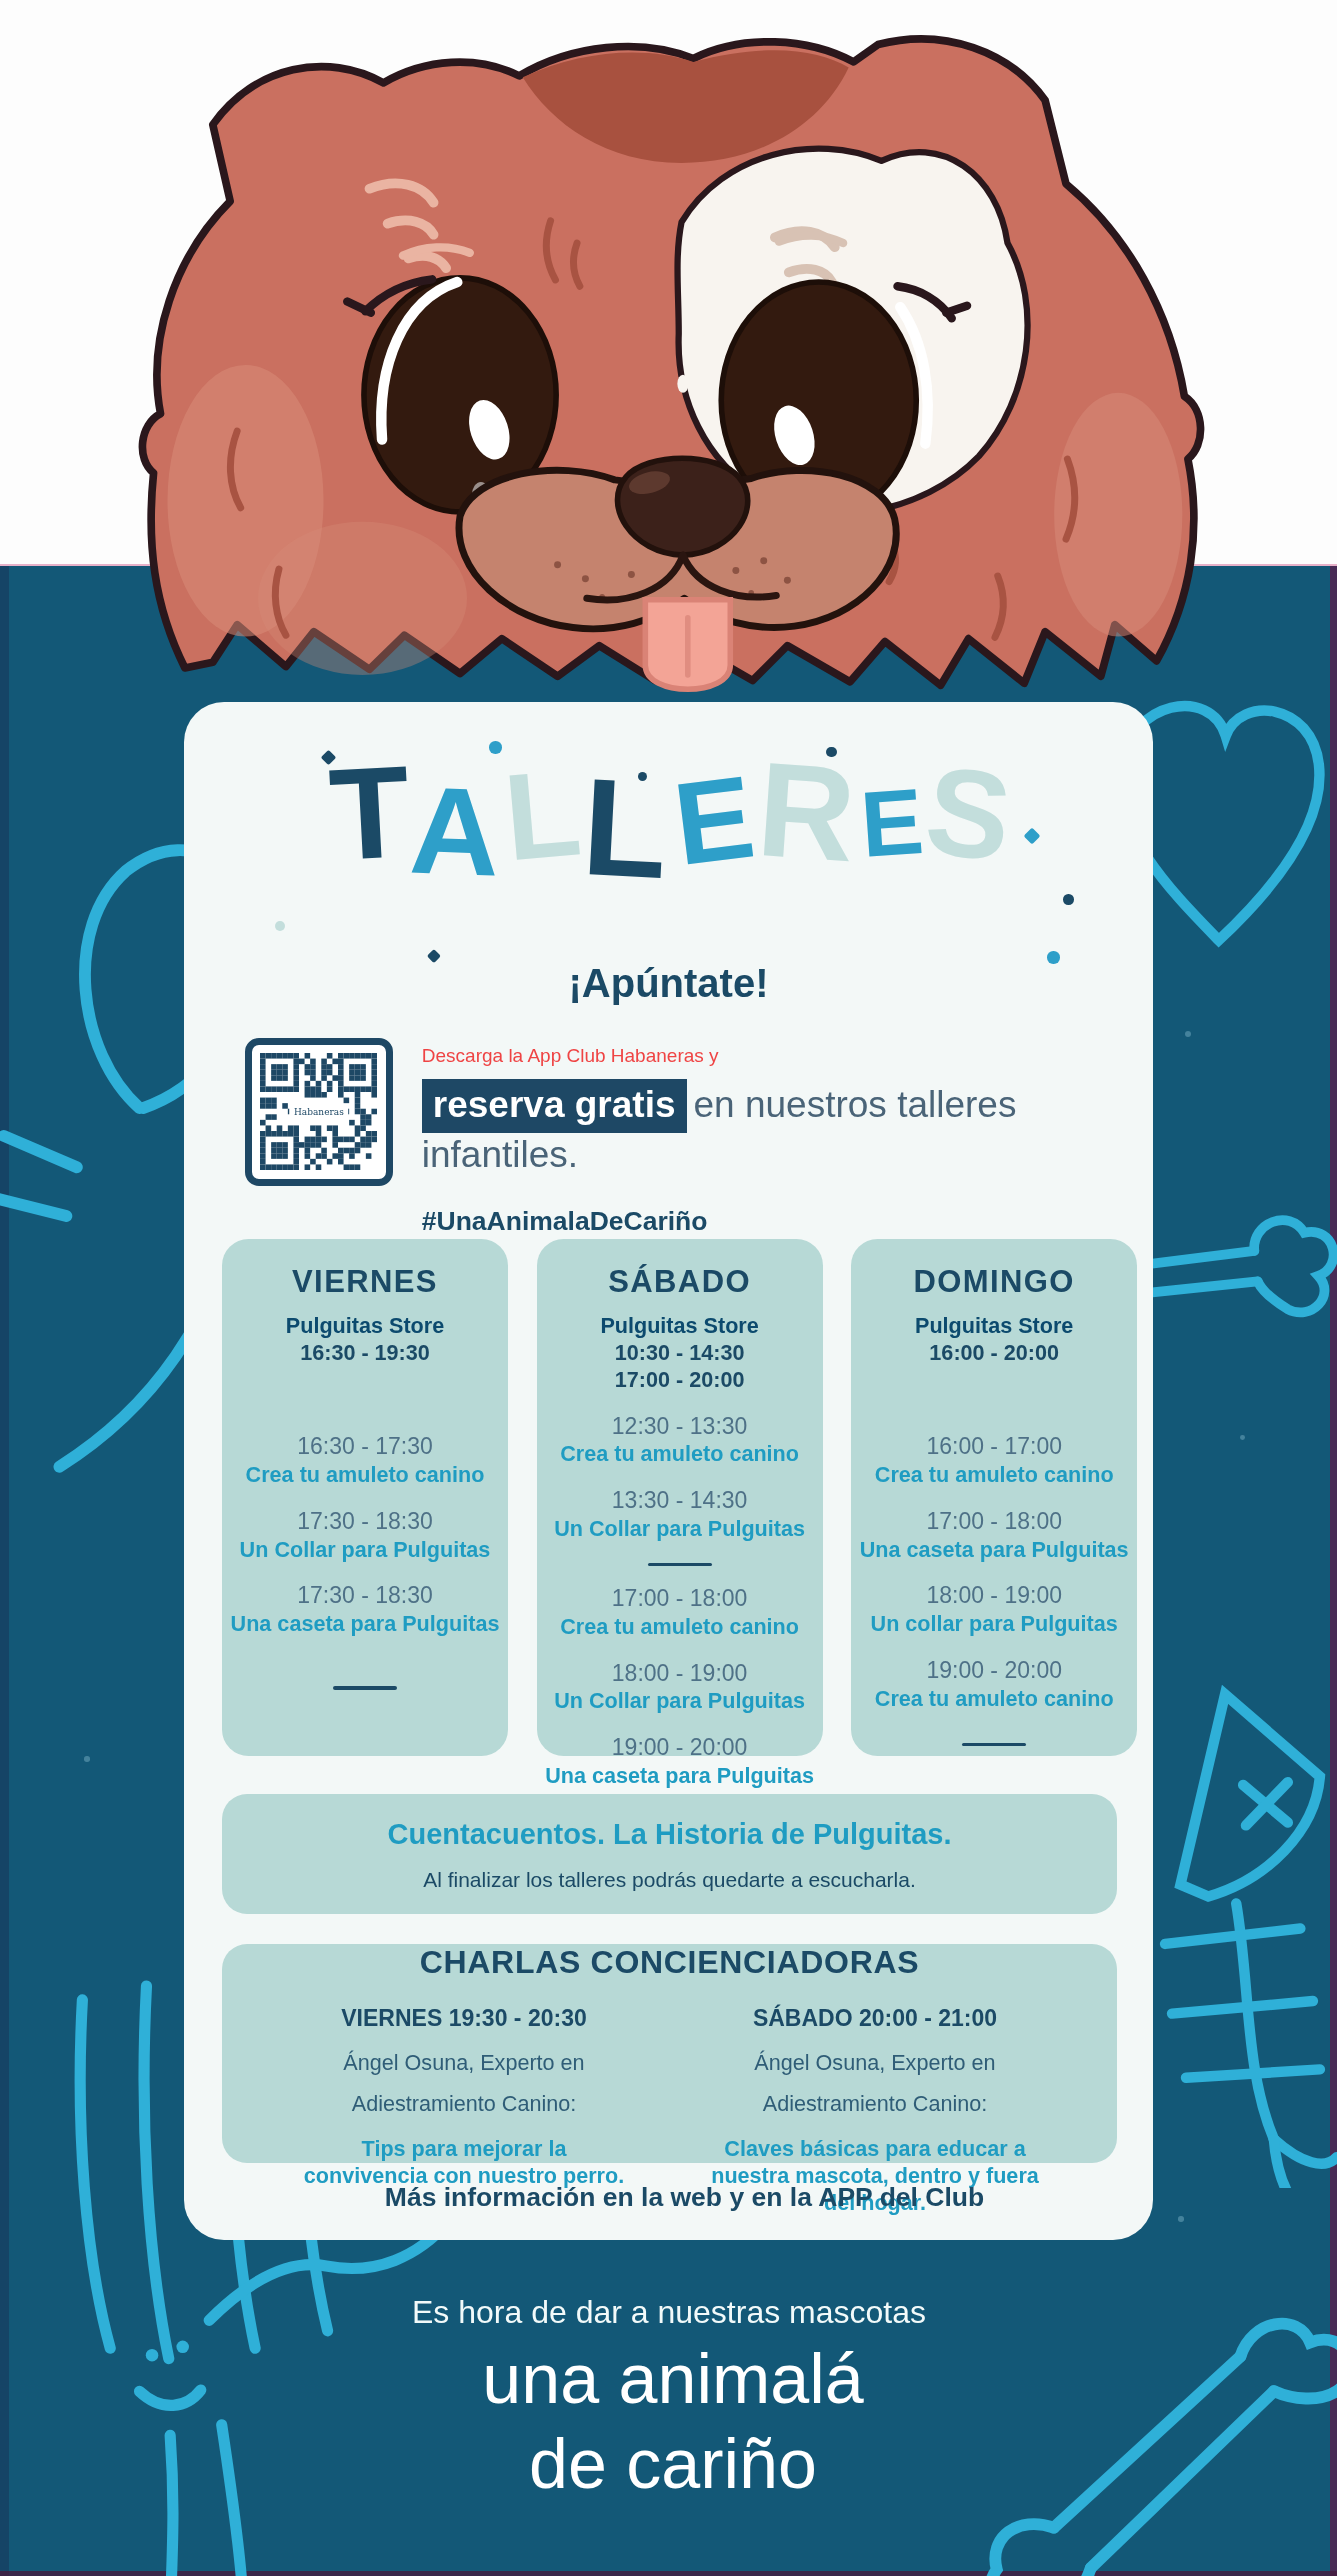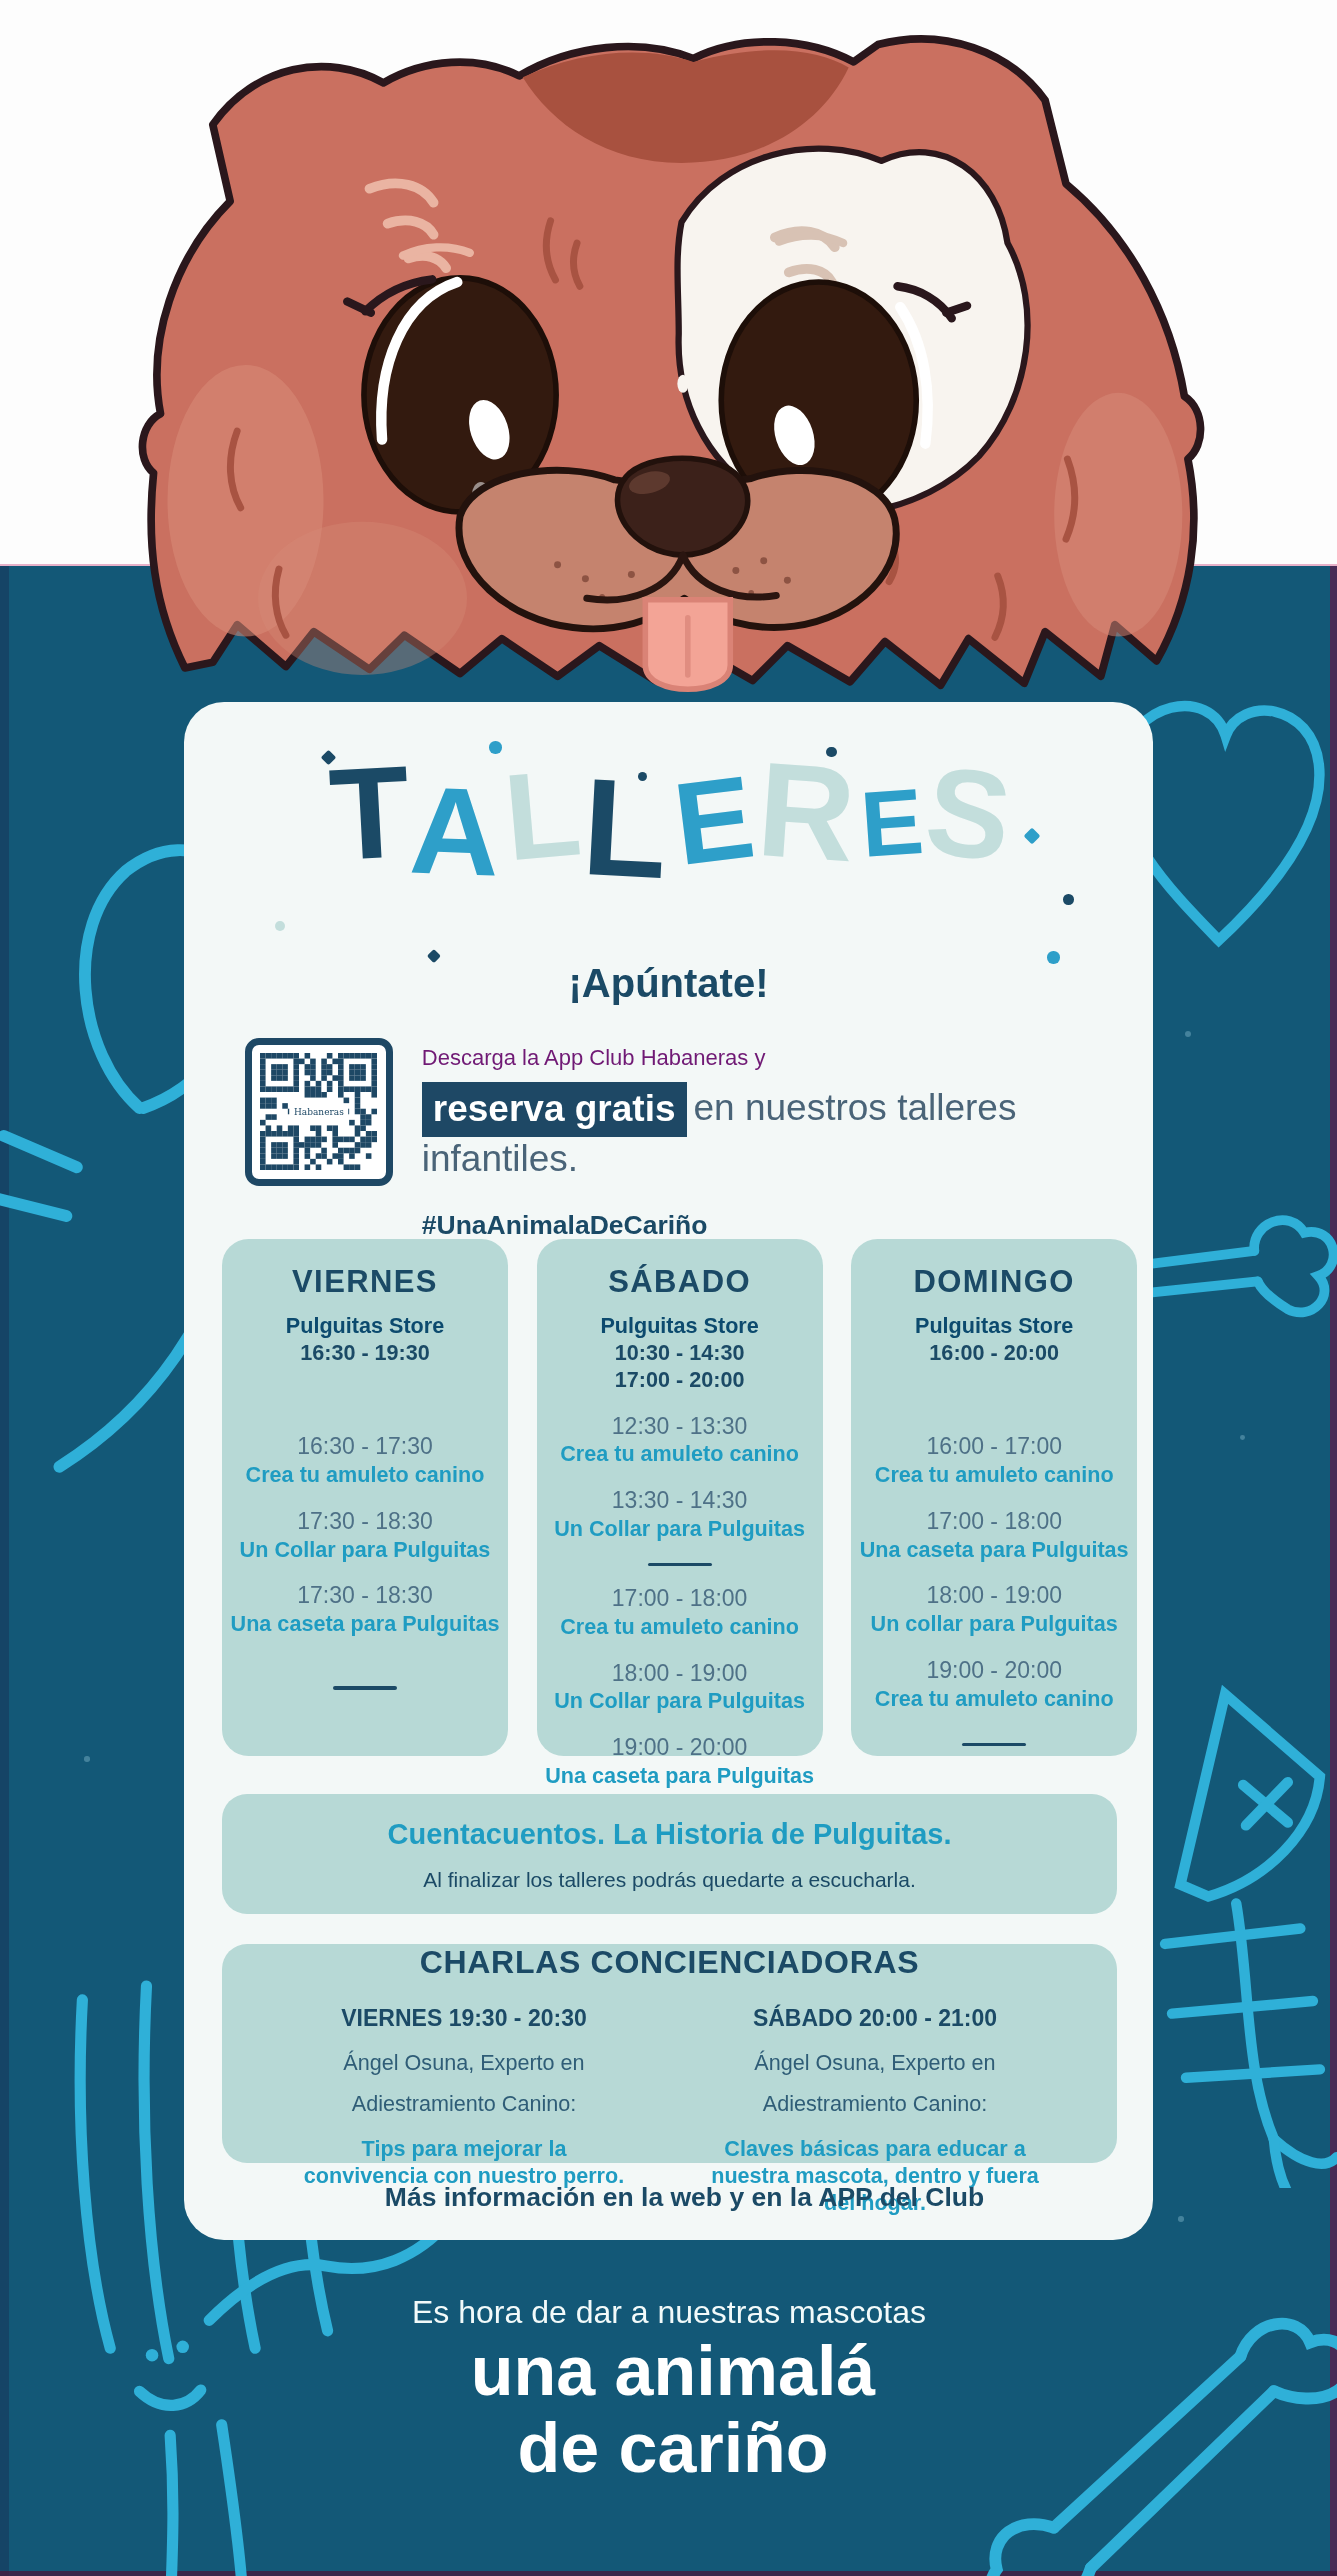--- a/index.html
+++ b/index.html
@@ -47,21 +47,21 @@
   .apuntate{position:absolute;top:259px;left:0;width:100%;text-align:center;
     font-size:40px;font-weight:700;color:#1b4a66;}
   
   .qr-row{position:absolute;top:336px;left:61px;display:flex;align-items:flex-start;}
   .qr-box{position:relative;width:117px;height:117px;background:#ffffff;border:7.7px solid #1e4865;
     border-radius:14px;padding:8.4px;flex:0 0 auto;}
   .qr-label{position:absolute;left:50%;top:50%;transform:translate(-50%,-50%);
     background:#fff;padding:2.1px 4.9px;font-family:"DejaVu Serif",serif;
     font-size:9px;color:#1e4865;white-space:nowrap;}
   .qr-text{margin-left:29px;padding-top:7px;}
-  .qr-line1{font-size:22px;color:#701a75;line-height:1.2;}
+  .qr-line1{font-size:19px;color:#ef4444;line-height:1.2;}
   .qr-line2{font-size:37px;color:#4a6478;margin-top:11px;line-height:1.2;}
   .hl{display:inline-block;background:#1e4865;color:#ffffff;font-weight:700;
     padding:4.2px 11px 5.6px 11px;margin-right:7px;}
   .hashtag{font-size:26.5px;font-weight:700;color:#1b4a66;margin-top:29px;}
   
   .panels{position:absolute;top:537px;left:38px;display:flex;gap:28.6px;}
   .panel{width:286px;height:517px;background:#b7d9d6;border-radius:26.5px;
     text-align:center;box-sizing:border-box;padding-top:26.5px;}
   .day-name{font-size:31px;font-weight:700;color:#1b4a66;letter-spacing:1.4px;line-height:1;}
   .venue{font-size:21.6px;font-weight:700;color:#0c4a6e;margin-top:16.7px;line-height:1.25;}
@@ -90,21 +90,21 @@
   .t-topic{font-size:21.6px;font-weight:700;color:#1f9cc2;line-height:1.25;margin-top:16.7px;
     margin-left:auto;margin-right:auto;}
   .talk-0 .t-topic{max-width:327px;}
   .talk-1 .t-topic{max-width:390px;}
   
   .more-info{position:absolute;top:1480px;left:16px;width:100%;text-align:center;
     font-size:26.5px;font-weight:700;color:#1b4a66;}
   
   .footer{position:absolute;top:2294px;left:0;width:100%;text-align:center;color:#f2fafa;}
   .f-line1{font-size:32px;}
-  .f-big{font-size:70px;font-weight:700;line-height:1.04;margin-top:4px;color:#ffffff;padding-left:8px;}
+  .f-big{font-size:70px;font-weight:400;line-height:1.04;margin-top:12px;color:#ffffff;padding-left:8px;}
 </style>
 </head>
 <body>
 
 <div id="poster">
 
   <div class="teal-band"></div>
   <div class="edge-pinkline"></div>
   <div class="edge-left"></div>
   <div class="edge-right"></div>

